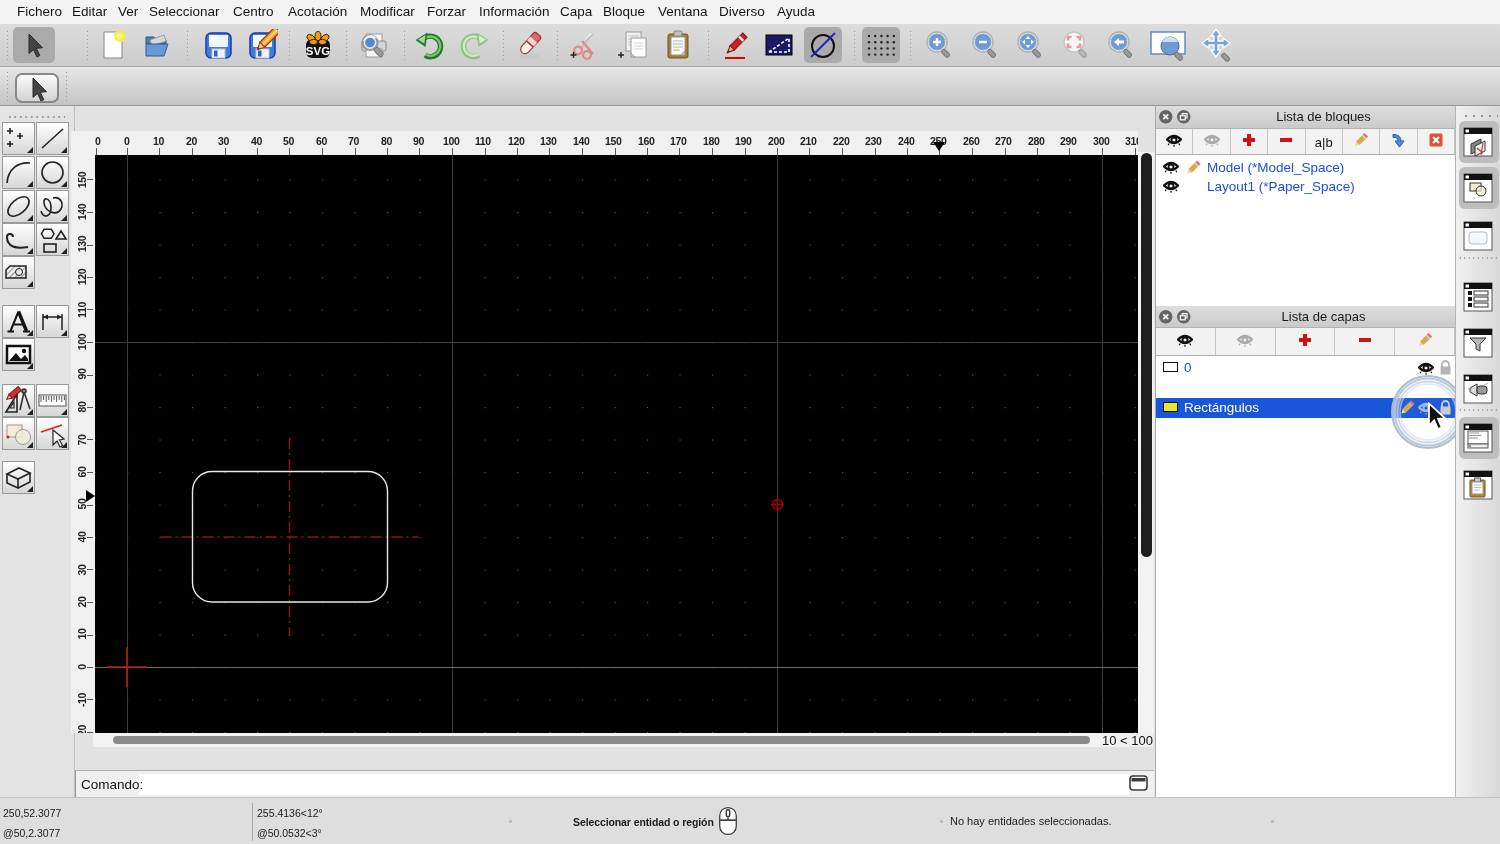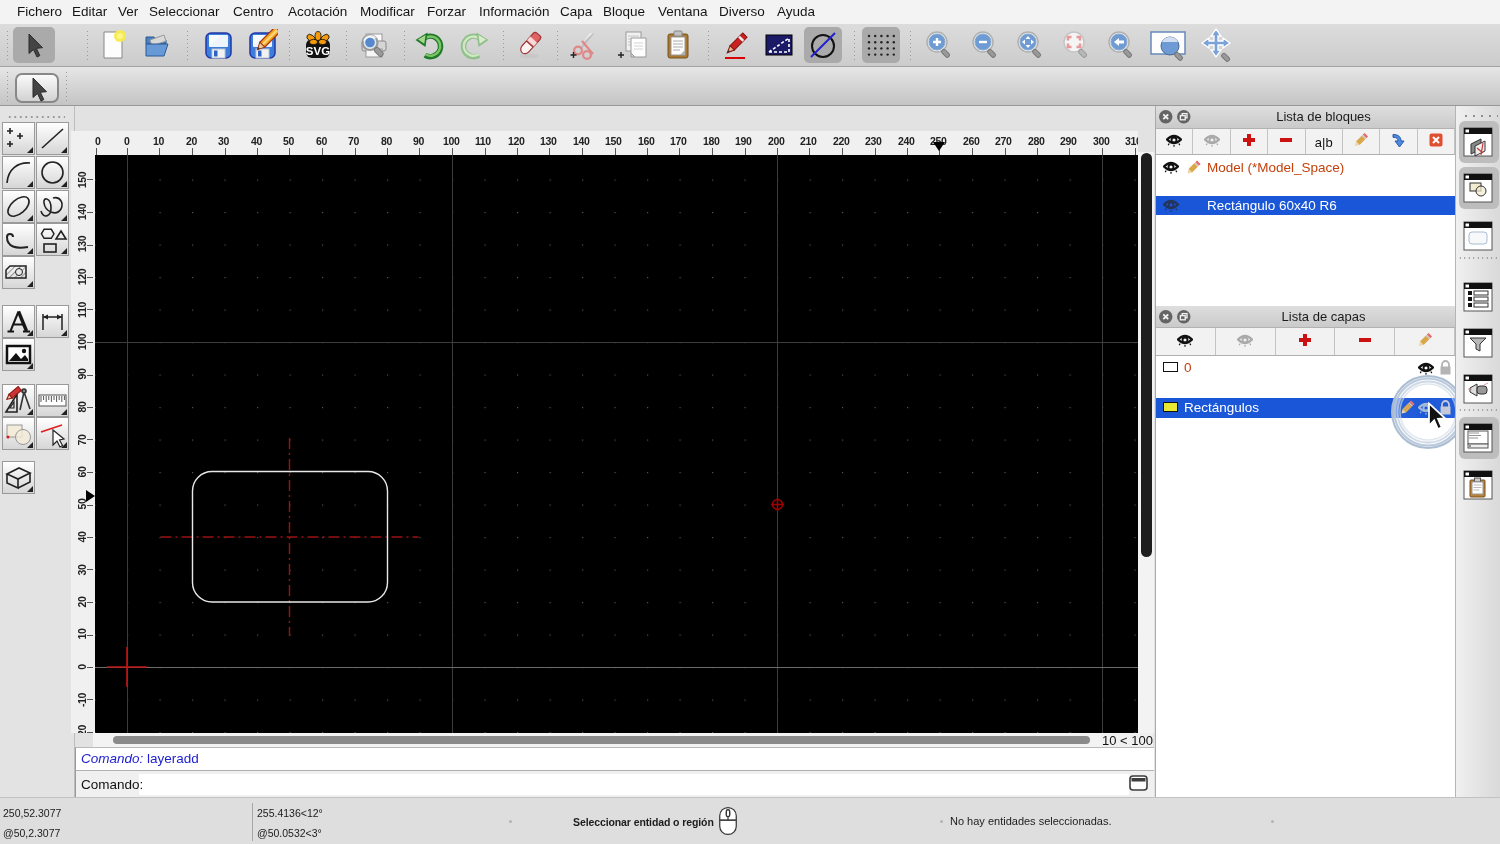--- a/index.html
+++ b/index.html
@@ -37,21 +37,21 @@
 #gridlabel { left:1101px; top:733px; width:52px; height:14px; font-size:13px; color:#111; text-align:right; background:#f0f0f0; }
 #cmdhist { left:75px; top:747px; width:1079px; height:23px; background:#fff; border-top:1px solid #b9b9b9; border-left:1px solid #999; font-size:13.5px; color:#2121d3; padding:3px 0 0 5px; }
 #cmdrow { left:75px; top:770px; width:1079px; height:27px; background:#f0f0f0; border-top:1px solid #b0b0b0; border-left:1px solid #999; font-size:13.5px; color:#111; padding:6px 0 0 5px; }
 #kbdbtn { position:absolute; right:6px; top:4px; width:19px; height:17px; }
 #statusbar { left:0; top:797px; width:1500px; height:47px; background:#dedede; border-top:1px solid #c2c2c2; font-size:10.5px; color:#1c1c1c; }
 #rpanels { left:1155px; top:106px; width:300px; height:691px; background:#fff; border-left:1px solid #aaa; }
 .ptitle { position:absolute; left:0; width:100%; height:21px; background:linear-gradient(#dedede,#cacaca); border-bottom:1px solid #b2b2b2; }
 .ptitle .t { position:absolute; top:3px; left:36px; right:0; text-align:center; font-size:13px; color:#1b1b1b; }
 .ptools { position:absolute; left:0; width:100%; background:#f2f2f2; border-bottom:1px solid #b0b0b0; }
 .ptcell { position:absolute; top:0; height:100%; border-right:1px solid #c4c4c4; }
-.prow { position:absolute; left:0; width:100%; height:19px; font-size:13.5px; color:#c2410c; }
+.prow { position:absolute; left:0; width:100%; height:19px; font-size:13.5px; color:#1d4ed8; }
 .prow.sel { background:#1a56d8; color:#fff; }
 .rowtxt { position:absolute; top:2px; white-space:nowrap; }
 #dock { left:1455px; top:106px; width:45px; height:691px; background:linear-gradient(90deg,#f0f0f0,#d9d9d9); border-left:1px solid #b5b5b5; }
 .dbtn { position:absolute; left:3px; width:40px; height:42px; }
 .dbtn.on { background:#bdbdbd; border-radius:6px; }
 .hdotline { position:absolute; left:2px; width:42px; height:2px; background-image:radial-gradient(circle,#8f8f8f 0.8px,transparent 1px); background-size:4.5px 2px; }
 .hdotline.wide { left:6px; width:36px; background-size:8px 2px; }
 </style>
 </head>
 <body>
@@ -580,21 +580,20 @@
         </g>
       </svg>
     </div>
 <div id="vsb" class="abs">
       <div id="vsbthumb"></div>
     </div>
 <div id="hsb" class="abs">
       <div id="hsbthumb"></div>
     </div>
 <div id="gridlabel" class="abs">10 &lt; 100</div>
-<div id="cmdhist" class="abs"><i>Comando:</i> layeradd</div>
 <div id="cmdrow" class="abs"><span style="position:absolute;left:63px;top:3px;width:990px;height:21px;background:#fff"></span><span style="position:relative">Comando:</span><span id="kbdbtn"><svg width="19" height="17">
           <rect x="1" y="1" width="17" height="14" rx="3" fill="#fdfdfd" stroke="#3c3c3c" stroke-width="1.6"></rect>
           <rect x="2.5" y="3" width="14" height="3.5" fill="#3c3c3c"></rect>
         </svg></span></div>
 <div id="statusbar" class="abs">
 <div class="abs" style="left:3px;top:9px">250,52.3077</div>
 <div class="abs" style="left:3px;top:29px">@50,2.3077</div>
 <div class="abs" style="left:252px;top:5px;width:1px;height:38px;background:#a8a8a8"></div>
 <div class="abs" style="left:257px;top:9px">255.4136&lt;12°</div>
 <div class="abs" style="left:257px;top:29px">@50.0532&lt;3°</div>
@@ -683,27 +682,27 @@
           <span style="position:absolute;left:29px;top:1px"><svg width="17" height="17" viewBox="0 0 17 17">
               <g transform="rotate(45 8.5 8.5)">
                 <rect x="6" y="1" width="5" height="2.5" fill="#e86a6a"></rect>
                 <rect x="6" y="3.5" width="5" height="1.5" fill="#c9c9c9"></rect>
                 <rect x="6" y="5" width="5" height="8" fill="#d9a648"></rect>
                 <path d="M6 13 L8.5 17 L11 13 Z" fill="#ecd5a8"></path>
               </g>
             </svg></span>
           <span class="rowtxt" style="left:51px">Model (*Model_Space)</span>
         </div>
-<div class="prow sel" style="top:41px">
+<div class="prow" style="top:22px">
           <span style="position:absolute;left:7px;top:2px"><svg width="16" height="14" viewBox="0 0 16 14">
-              <path d="M1 6.5 Q8 -0.5 15 6.5 Q8 13.5 1 6.5 Z" fill="none" stroke="#24355c" stroke-width="2.3"></path>
-              <circle cx="8" cy="7" r="2.5" fill="none" stroke="#24355c" stroke-width="1.9"></circle>
-              <path d="M3.2 10.5 l-1 1.6 M8 12 l0 1.8 M12.8 10.5 l1 1.6" stroke="#24355c" stroke-width="1.2" fill="none"></path>
+              <path d="M1 6.5 Q8 -0.5 15 6.5 Q8 13.5 1 6.5 Z" fill="none" stroke="#111" stroke-width="2.3"></path>
+              <circle cx="8" cy="7" r="2.5" fill="none" stroke="#111" stroke-width="1.9"></circle>
+              <path d="M3.2 10.5 l-1 1.6 M8 12 l0 1.8 M12.8 10.5 l1 1.6" stroke="#111" stroke-width="1.2" fill="none"></path>
             </svg></span>
-          <span class="rowtxt" style="left:51px">Rectángulo 60x40 R6</span>
+          <span class="rowtxt" style="left:51px">Layout1 (*Paper_Space)</span>
         </div>
 </div>
 <div class="ptitle" style="top:200px;height:22px">
         <svg width="13.5" height="13.5" viewBox="0 0 13.5 13.5" style="position:absolute;left:3px;top:4px">
           <circle cx="6.75" cy="6.75" r="6.75" fill="#646464"></circle>
           <path d="M4.3 4.3 L9.2 9.2 M9.2 4.3 L4.3 9.2" stroke="#f2f2f2" stroke-width="1.9"></path>
         </svg>
         <svg width="13.5" height="13.5" viewBox="0 0 13.5 13.5" style="position:absolute;left:21px;top:4px">
           <circle cx="6.75" cy="6.75" r="6.75" fill="#646464"></circle>
           <rect x="5.2" y="3.6" width="4.8" height="4.2" fill="none" stroke="#f2f2f2" stroke-width="1.3"></rect>

